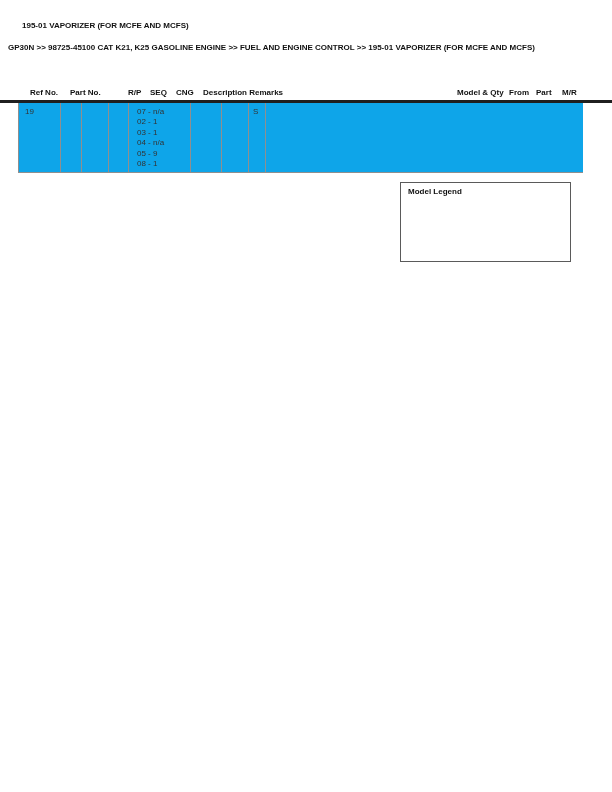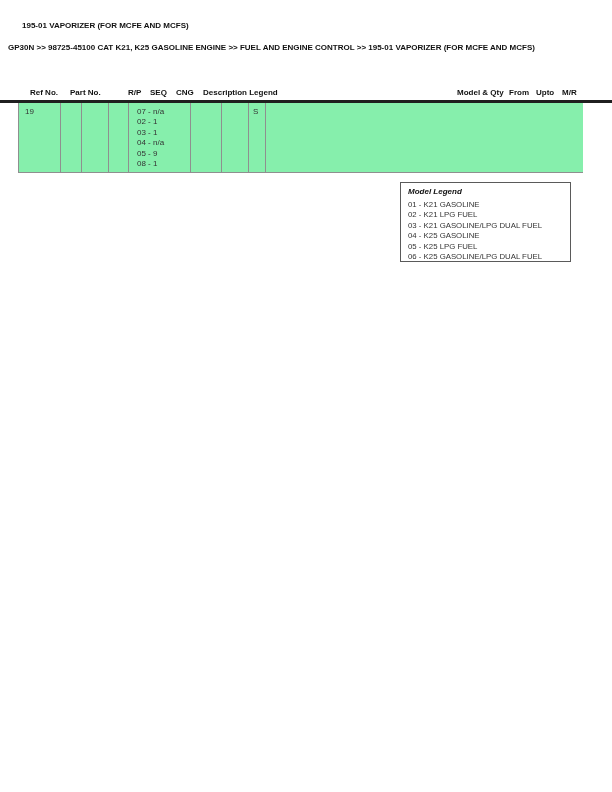--- a/index.html
+++ b/index.html
@@ -21,21 +21,21 @@
   }
   .h0{left:22px}.h1{left:62px}.h2{left:120px}.h3{left:142px}.h4{left:168px}
   .h5{left:195px}.h6{left:449px}.h7{left:501px}.h8{left:528px}.h9{left:554px}
   .header-rule{
     position:absolute;left:0;top:100px;width:612px;height:2.5px;background:#1f1f1f;
   }
   .trow{
     position:absolute;left:18px;top:102.5px;width:565px;height:70px;
     display:flex;box-sizing:border-box;
     border-left:1px solid #8f8f8f;border-bottom:1px solid #8f8f8f;
-    background:#86efac;
+    background:#0ea5e9;
   }
   .cell{
     box-sizing:border-box;border-right:1px solid #8f8f8f;
     font-size:8px;color:#333;padding:4px 2px 0 6px;overflow:hidden;
     line-height:10px;
   }
   .c-ref{width:42px}
   .c-part{width:60px;padding-left:4px}
   .c-rp{width:21px}
   .c-seq{width:27px}
@@ -44,43 +44,43 @@
   .c-model{width:62px;padding-left:8px;line-height:10.5px}
   .c-model div{line-height:10.5px;white-space:nowrap}
   .c-from{width:31px}
   .c-upto{width:27px}
   .c-mr{width:17px;padding-left:4px}
   .legend{
     position:absolute;left:400px;top:182px;width:171px;height:80px;
     box-sizing:border-box;border:1.4px solid #5a5a5a;background:#ffffff;
     padding:4px 0 0 7px;
   }
-  .legend-title{font-size:8px;font-weight:bold;color:#111;line-height:10px;font-style:italic;}
+  .legend-title{font-size:8px;font-weight:bold;color:#111;line-height:10px;}
   .legend-items{margin-top:3px;}
   .legend-items div{font-size:7.8px;color:#333;line-height:10.4px;white-space:nowrap;}
 </style>
 </head>
 <body>
 
 <div class="page">
 
   <div class="page-title">195-01 VAPORIZER (FOR MCFE AND MCFS)</div>
 
   <div class="breadcrumb">GP30N &gt;&gt; 98725-45100 CAT K21, K25 GASOLINE ENGINE &gt;&gt; FUEL AND ENGINE CONTROL &gt;&gt; 195-01 VAPORIZER (FOR MCFE AND MCFS)</div>
 
   <div class="thead">
     <span class="h0">Ref No.</span>
     <span class="h1">Part No.</span>
     <span class="h2">R/P</span>
     <span class="h3">SEQ</span>
     <span class="h4">CNG</span>
-    <span class="h5">Description Legend</span>
+    <span class="h5">Description Remarks</span>
     <span class="h6">Model &amp; Qty</span>
     <span class="h7">From</span>
-    <span class="h8">Upto</span>
+    <span class="h8">Part</span>
     <span class="h9">M/R</span>
   </div>
 
   <div class="header-rule"></div>
 
   <div class="trow">
     <div class="cell c-ref">19</div>
     <div class="cell c-rp"></div>
     <div class="cell c-seq"></div>
     <div class="cell c-cng"></div>
@@ -92,23 +92,15 @@
         <div>05 - 9</div>
         <div>08 - 1</div>
       </div>
     <div class="cell c-from"></div>
     <div class="cell c-upto"></div>
     <div class="cell c-mr">S</div>
   </div>
 
   <div class="legend">
     <div class="legend-title">Model Legend</div>
-    <div class="legend-items">
-        <div>01 - K21 GASOLINE</div>
-        <div>02 - K21 LPG FUEL</div>
-        <div>03 - K21 GASOLINE/LPG DUAL FUEL</div>
-        <div>04 - K25 GASOLINE</div>
-        <div>05 - K25 LPG FUEL</div>
-        <div>06 - K25 GASOLINE/LPG DUAL FUEL</div>
-      </div>
   </div>
 
 </div>
 
 </body></html>

